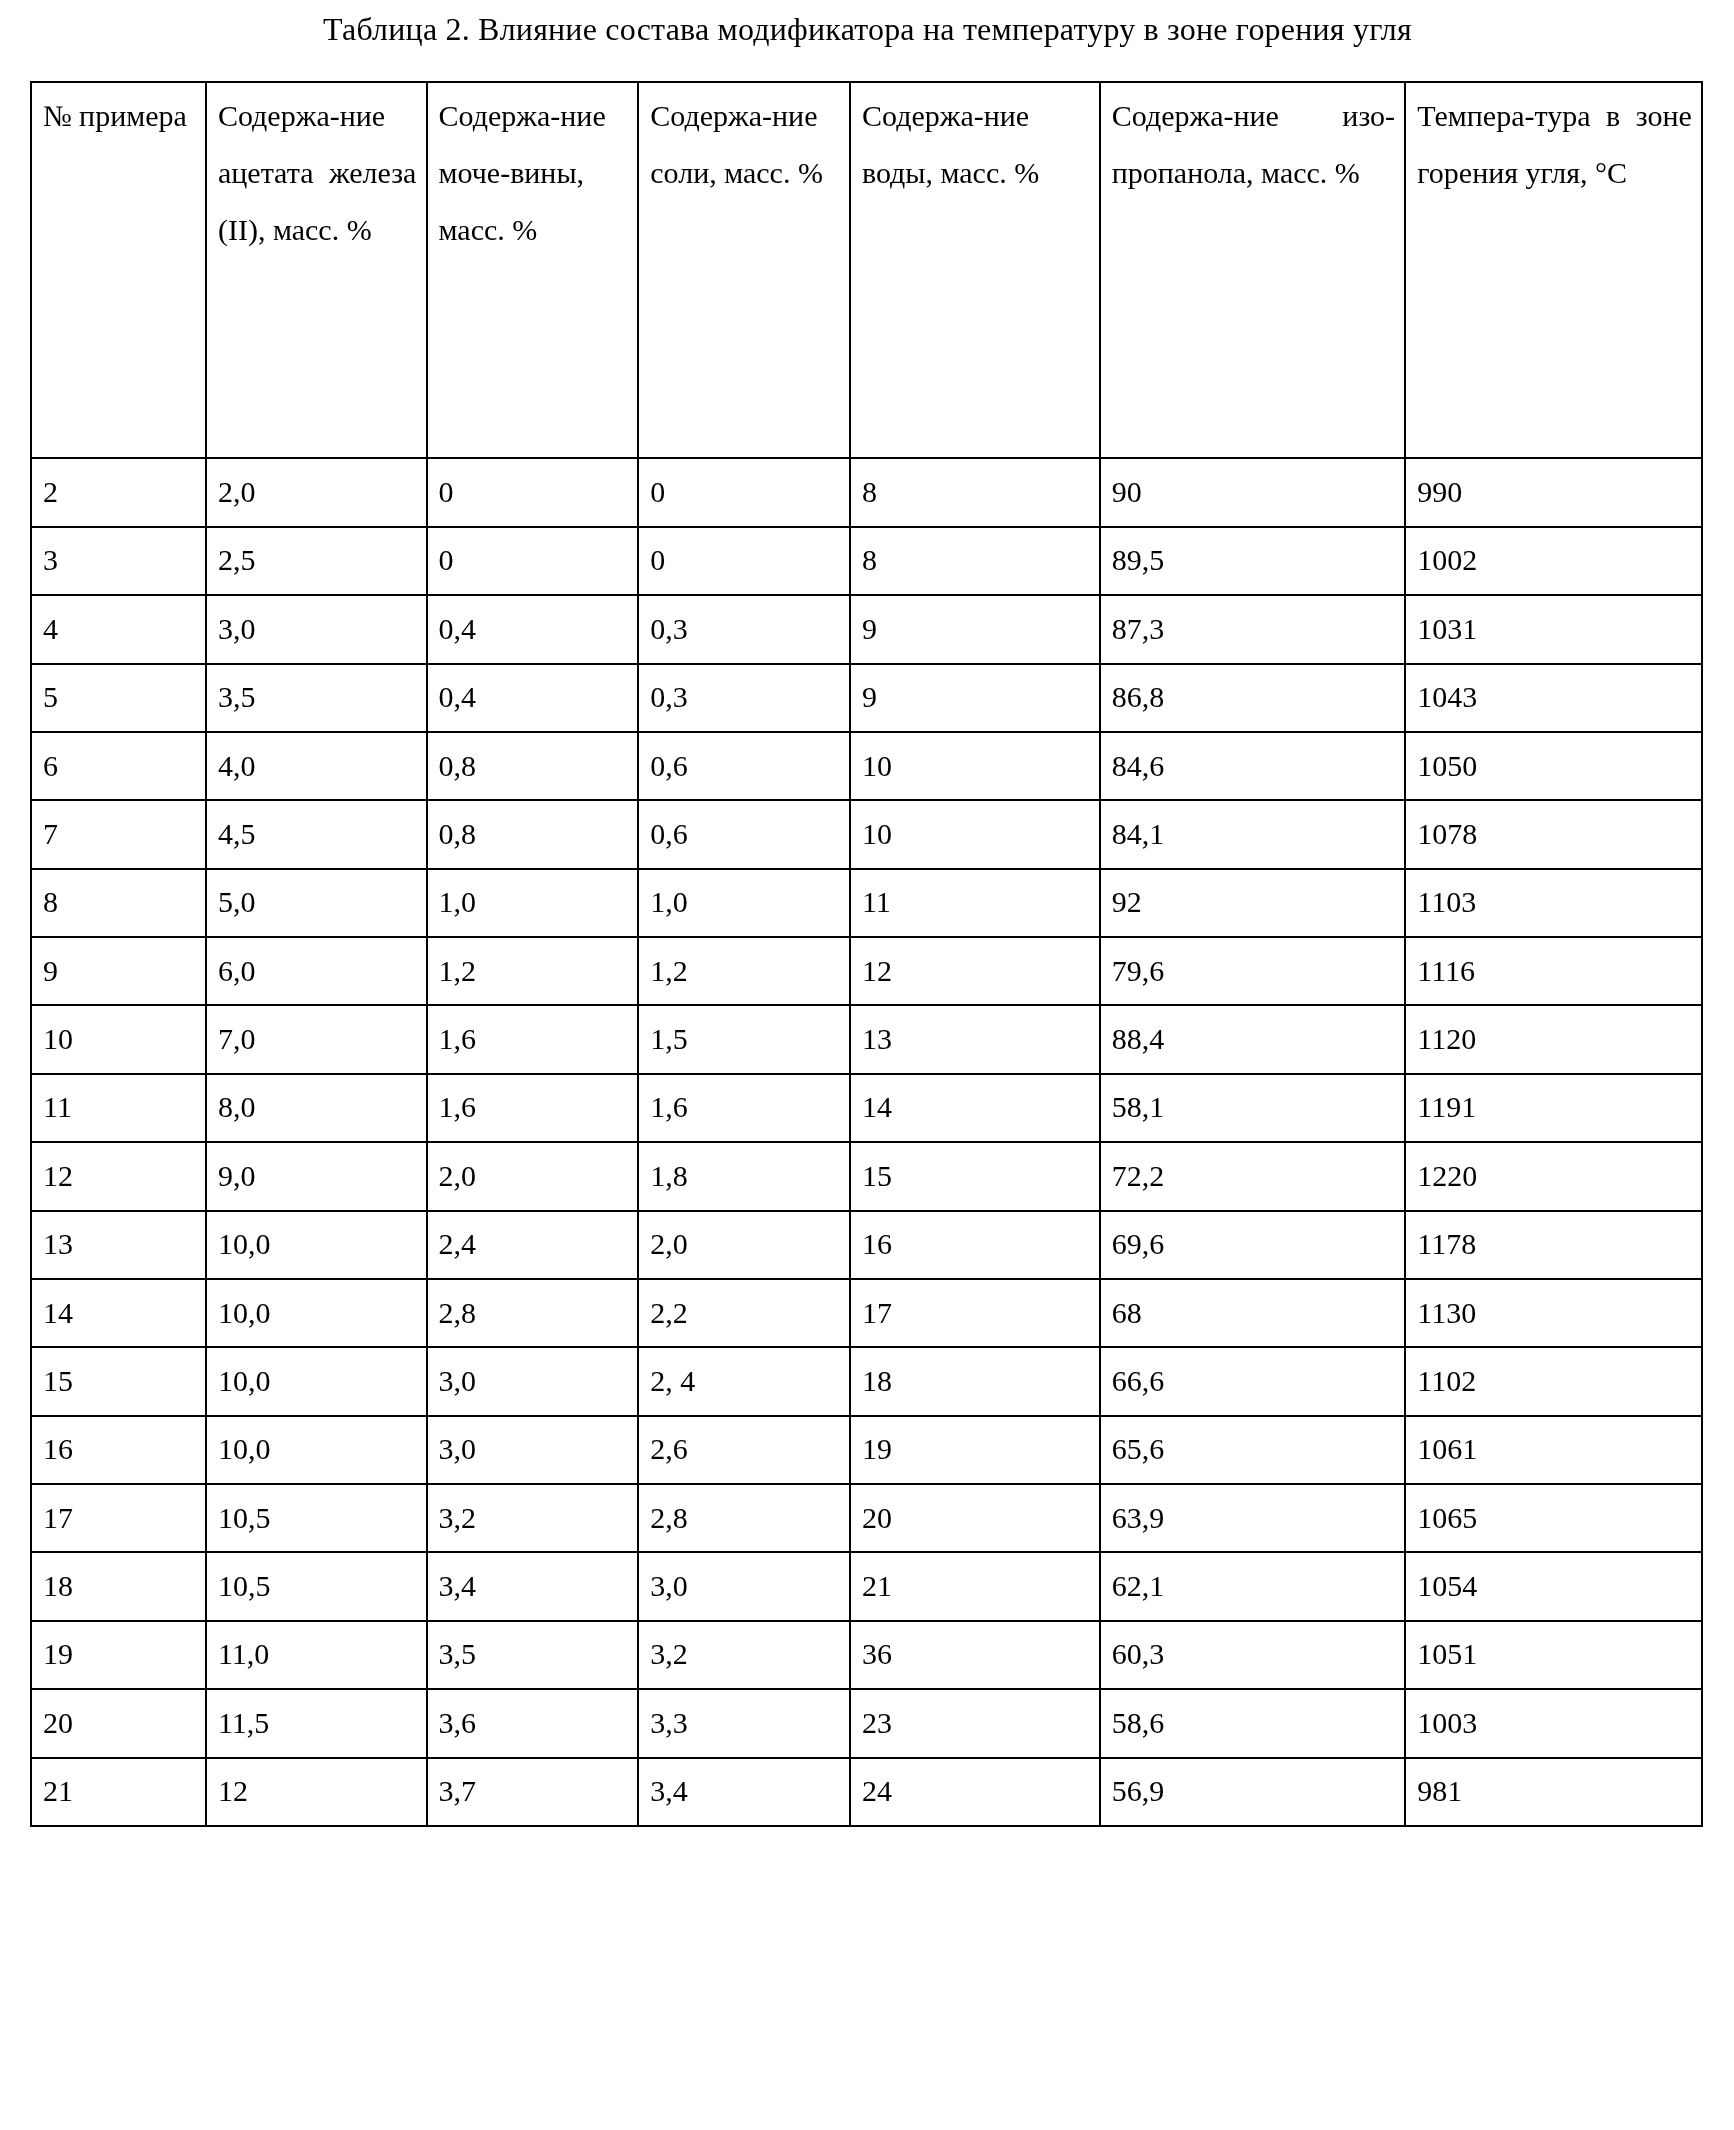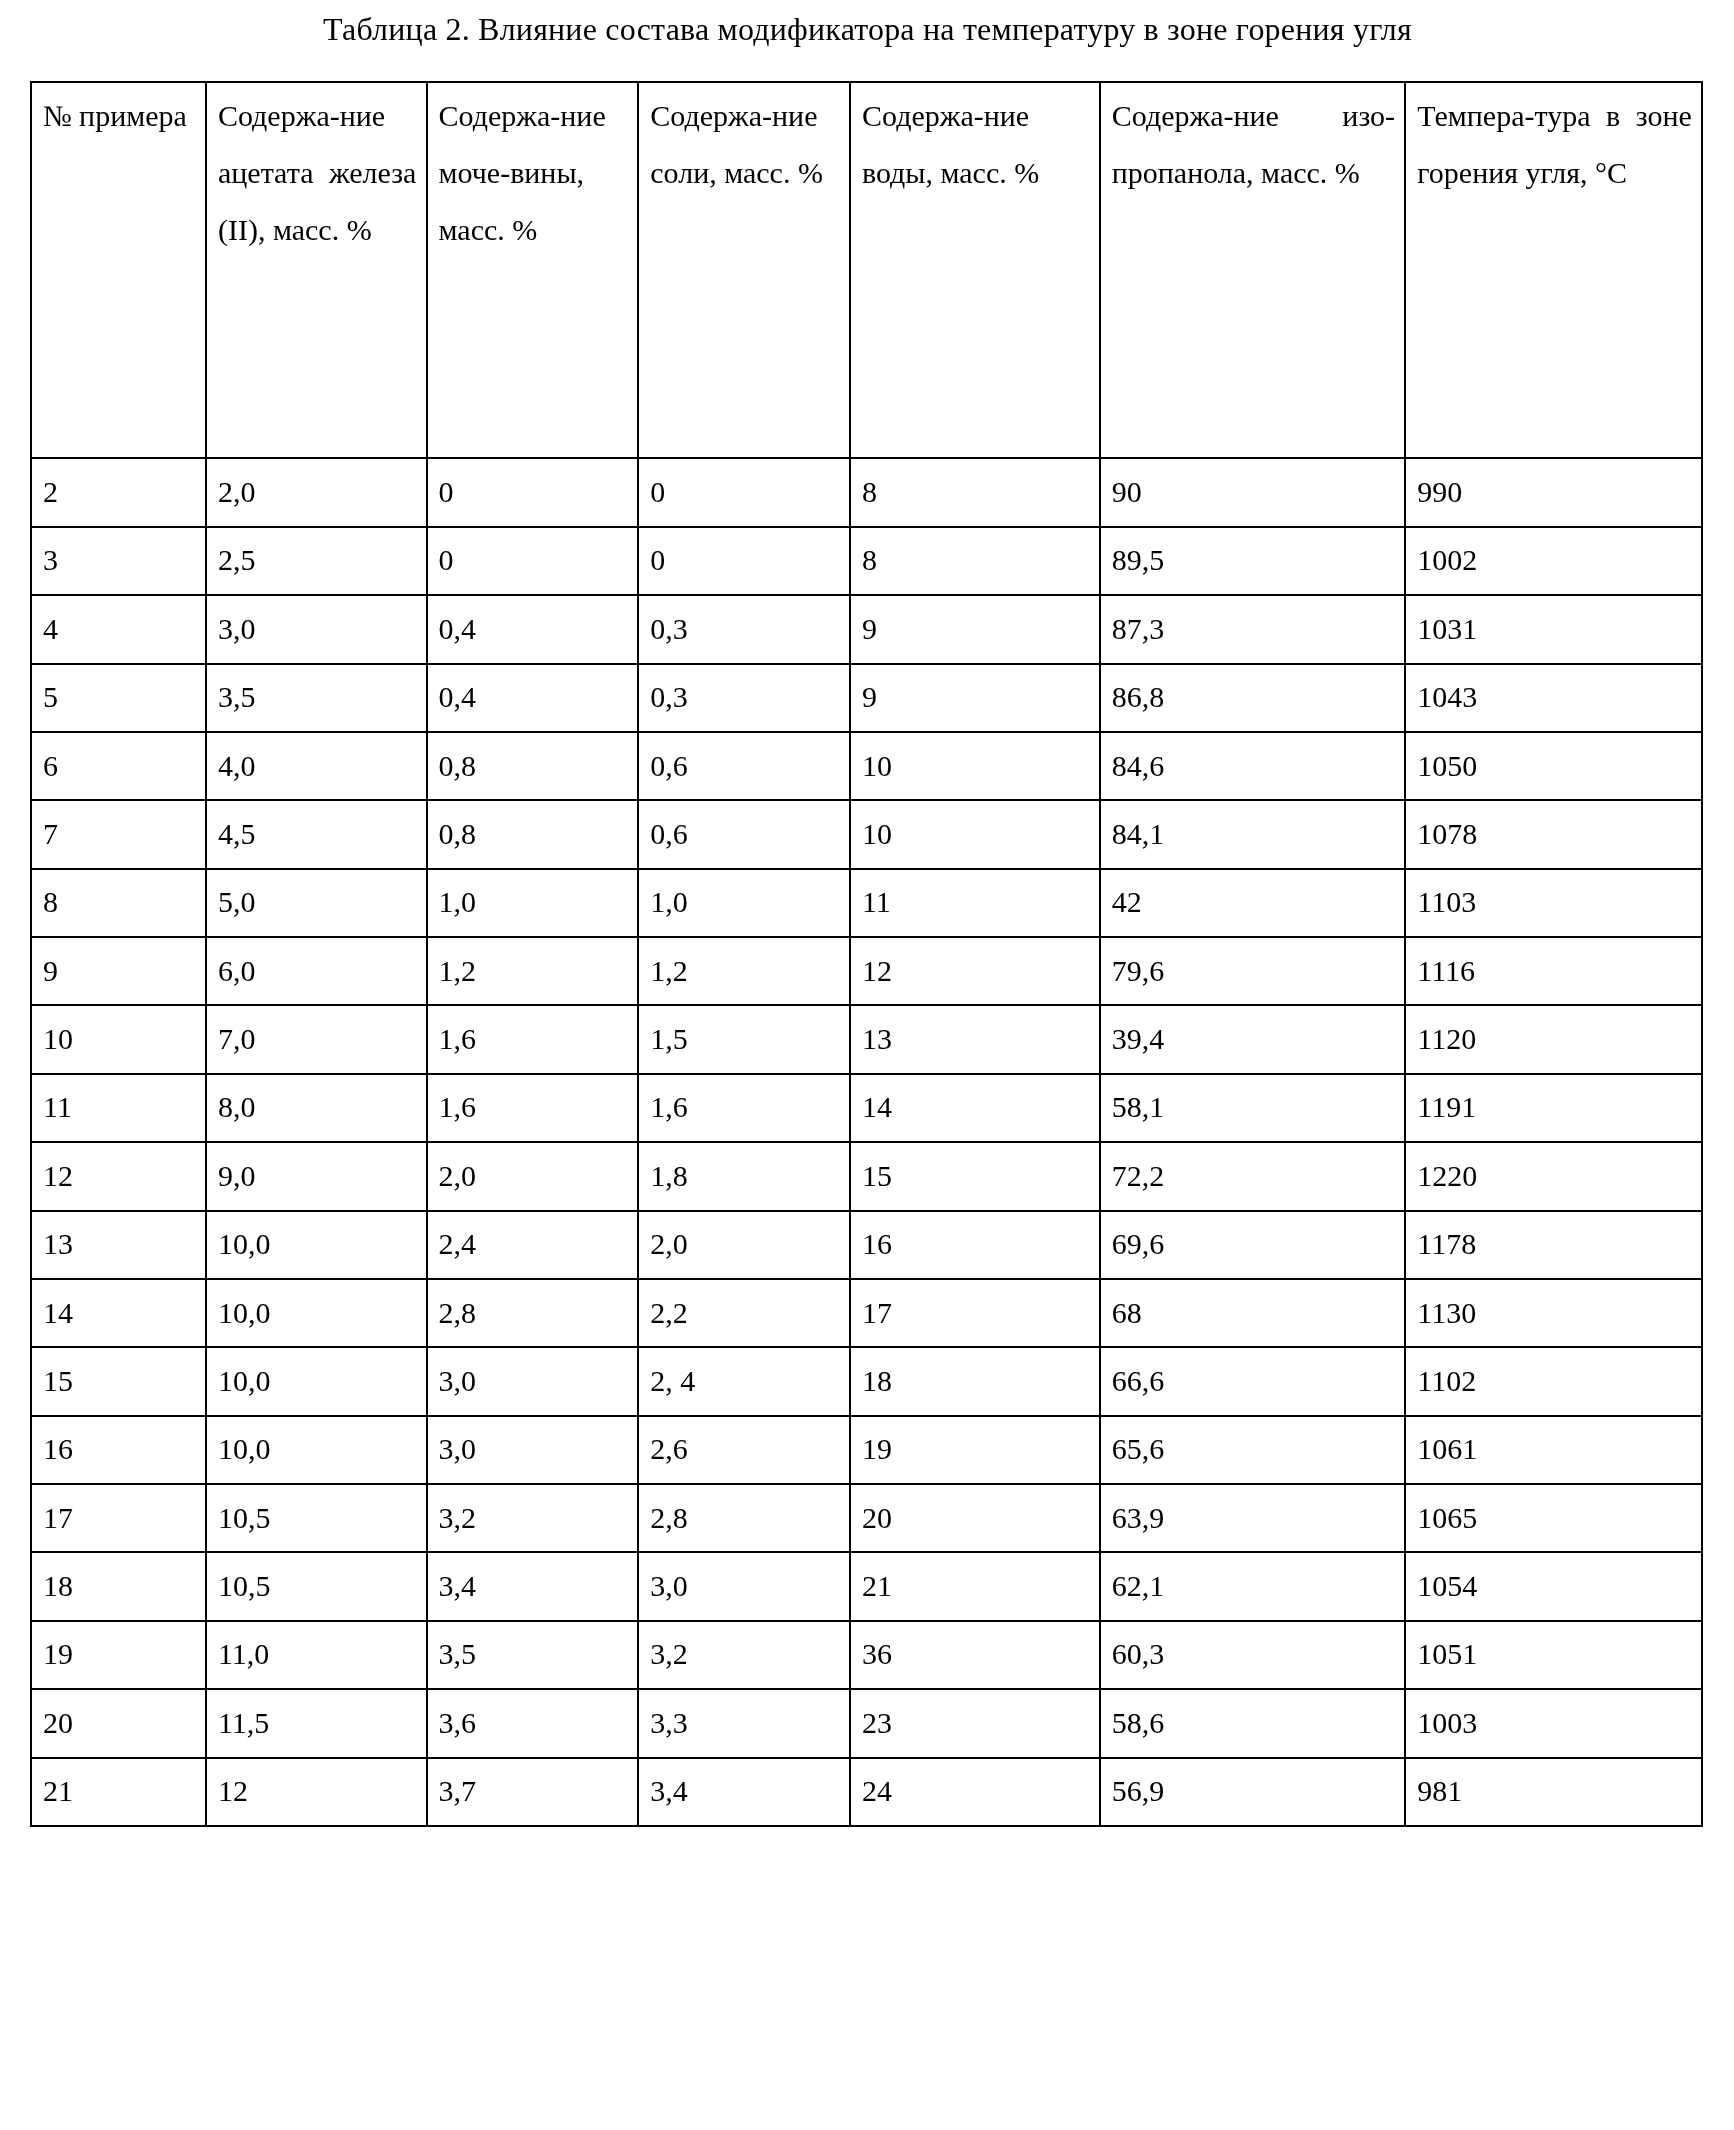--- a/index.html
+++ b/index.html
@@ -178,39 +178,39 @@
           <td>10</td>
           <td>84,1</td>
           <td>1078</td>
         </tr>
         <tr class="data-row">
           <td>8</td>
           <td>5,0</td>
           <td>1,0</td>
           <td>1,0</td>
           <td>11</td>
-          <td>42</td>
+          <td>92</td>
           <td>1103</td>
         </tr>
         <tr class="data-row">
           <td>9</td>
           <td>6,0</td>
           <td>1,2</td>
           <td>1,2</td>
           <td>12</td>
           <td>79,6</td>
           <td>1116</td>
         </tr>
         <tr class="data-row">
           <td>10</td>
           <td>7,0</td>
           <td>1,6</td>
           <td>1,5</td>
           <td>13</td>
-          <td>39,4</td>
+          <td>88,4</td>
           <td>1120</td>
         </tr>
         <tr class="data-row">
           <td>11</td>
           <td>8,0</td>
           <td>1,6</td>
           <td>1,6</td>
           <td>14</td>
           <td>58,1</td>
           <td>1191</td>

